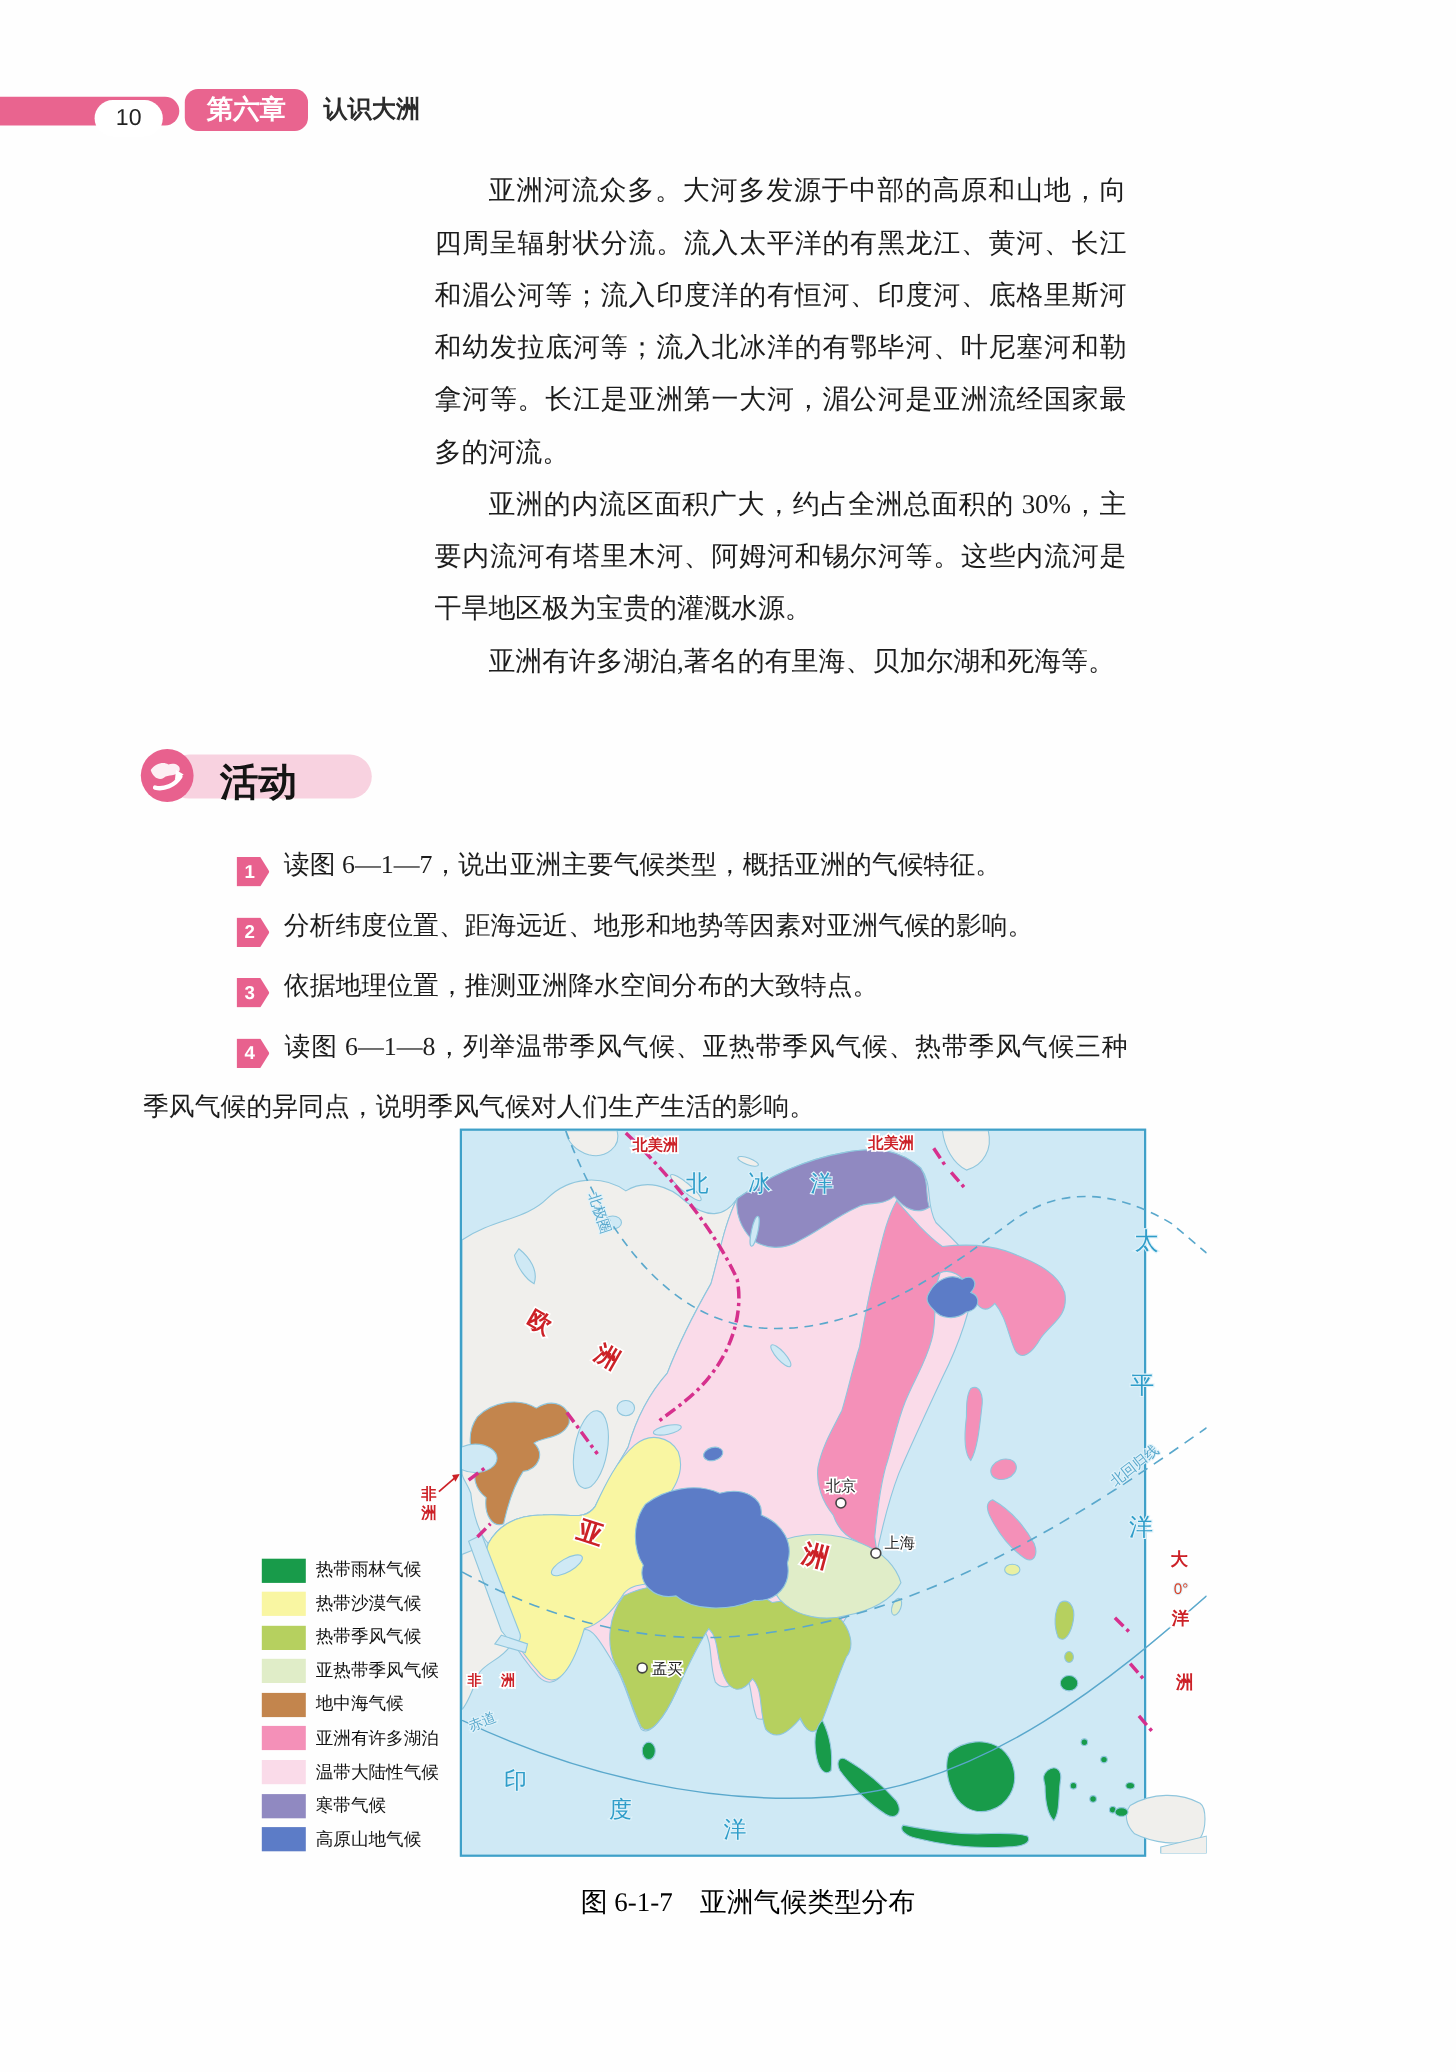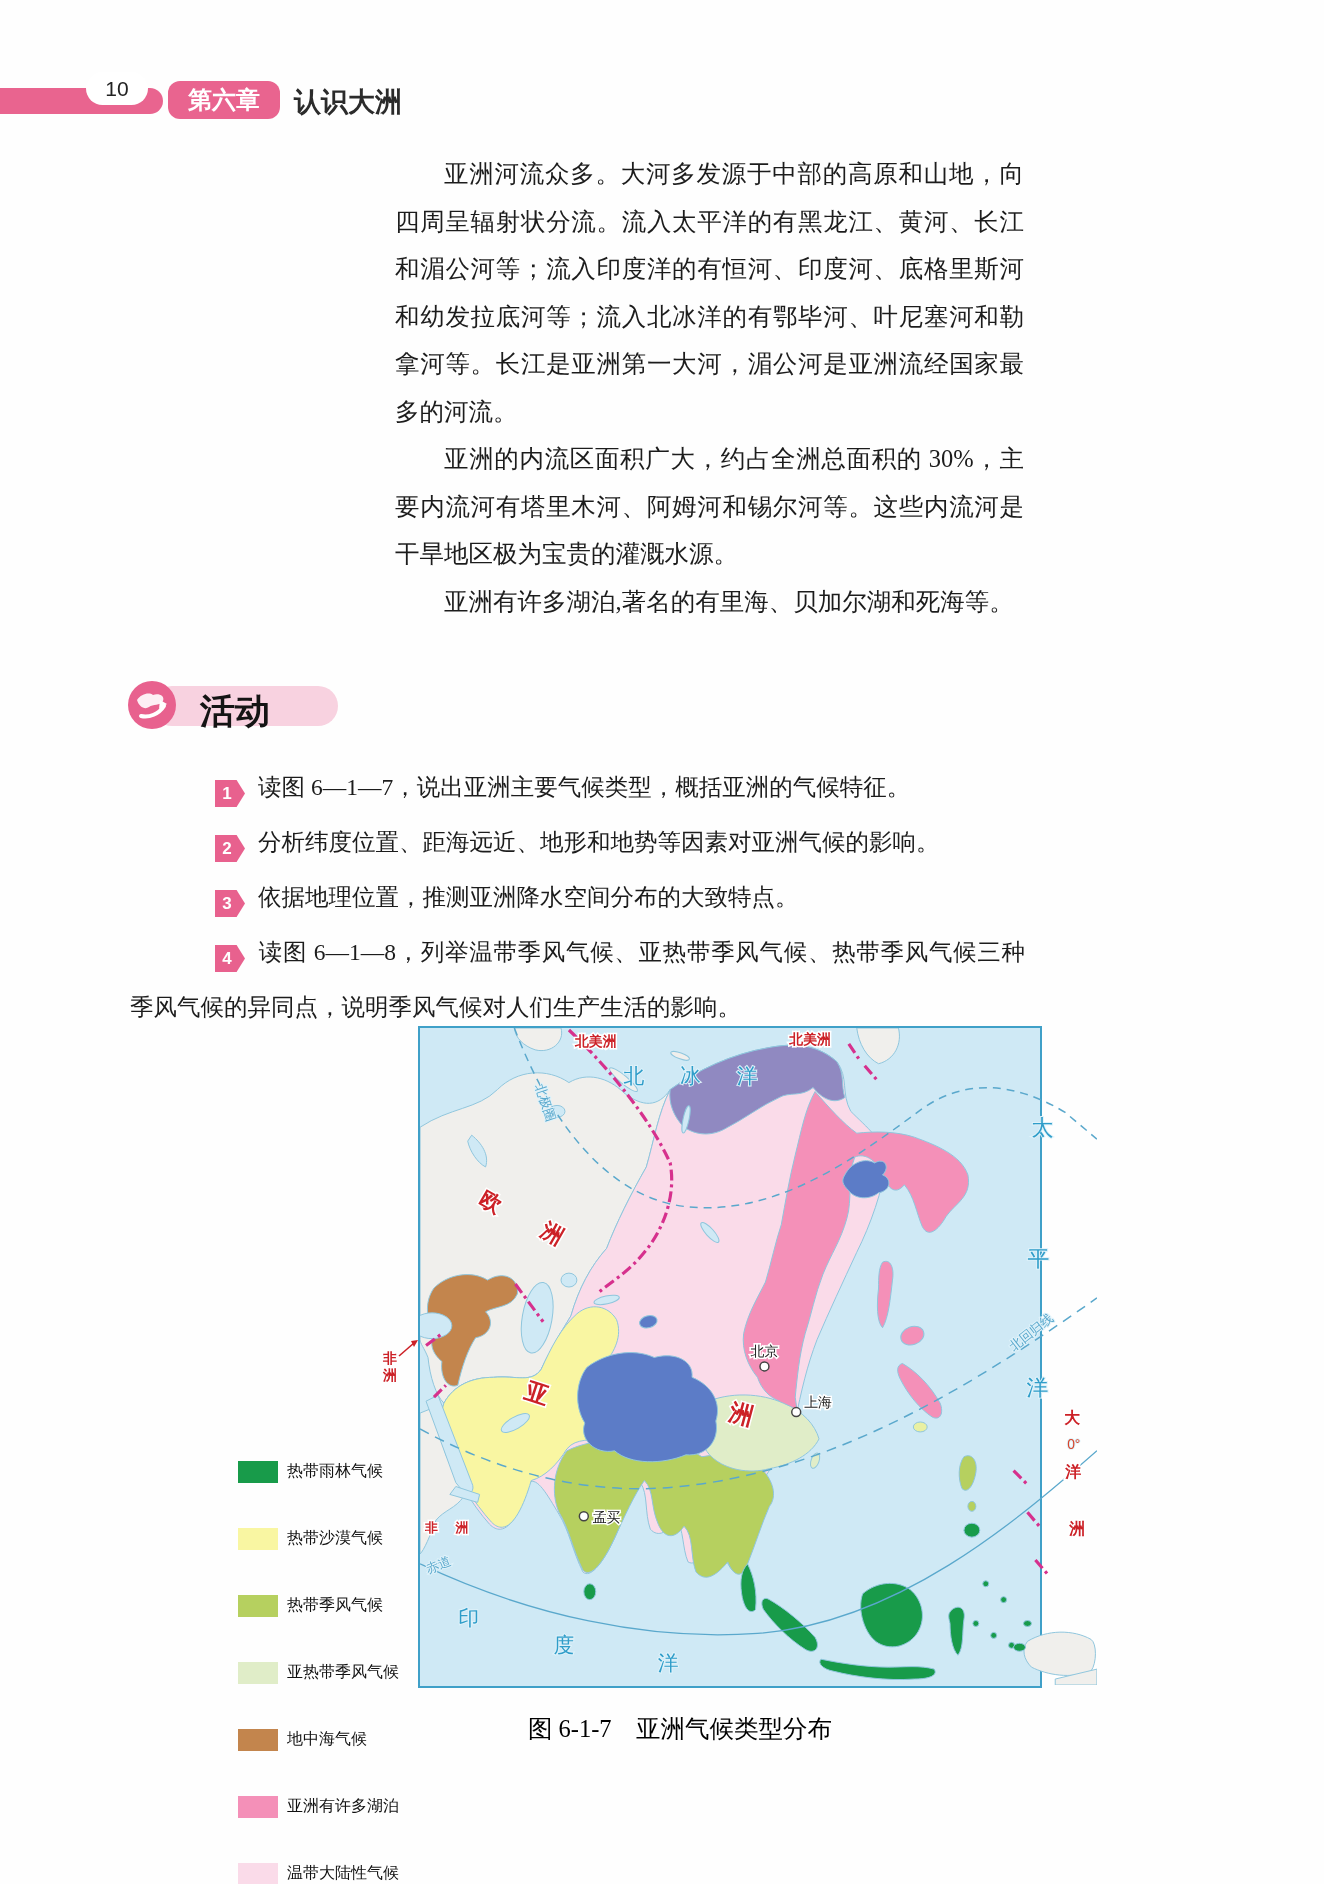--- a/index.html
+++ b/index.html
@@ -1,47 +1,47 @@
 <!DOCTYPE html>
 <html><head>
 <meta charset="utf-8">
 <style>
   html,body{margin:0;padding:0;background:#e8e8e8;}
   .page{position:relative;width:1324px;height:1884px;background:#fefefe;overflow:hidden;
         font-family:"Liberation Serif","DejaVu Serif",serif;}
   
   .hdr-strip{position:absolute;left:0;top:88px;width:163px;height:26px;background:#e9648f;
              border-radius:0 13px 13px 0;}
-  .hdr-pagenum{position:absolute;left:86px;top:72px;width:62px;height:33px;background:#fff;
+  .hdr-pagenum{position:absolute;left:86px;top:91px;width:62px;height:33px;background:#fff;
                border-radius:17px;text-align:center;line-height:33px;font-size:21px;color:#222;
                font-family:"Liberation Sans",sans-serif;}
   .hdr-chapter{position:absolute;left:168px;top:81px;width:112px;height:38px;background:#e9648f;
                border-radius:12px;color:#fff;font-weight:bold;font-size:24px;text-align:center;
                line-height:38px;font-family:"Liberation Sans",sans-serif;}
-  .hdr-title{position:absolute;left:294px;top:84px;font-size:27px;font-weight:bold;color:#2b2b2b;}
+  .hdr-title{position:absolute;left:294px;top:84px;font-size:22px;font-weight:bold;color:#2b2b2b;}
   
   .bodytext{position:absolute;left:395px;top:150px;width:629px;font-size:24.5px;line-height:47.5px;
             color:#1c1c1c;text-align:justify;}
   .bodytext p{margin:0;text-indent:2em;}
   
   .act-icon{position:absolute;left:127px;top:680px;width:50px;height:50px;}
   .act-banner{position:absolute;left:152px;top:686px;width:186px;height:40px;background:#f8d2e0;
               border-radius:20px;}
   .act-title{position:absolute;left:200px;top:688px;font-size:35px;font-weight:bold;color:#141414;
              font-family:"Liberation Sans",sans-serif;}
   .act-list{position:absolute;left:130px;top:760px;width:895px;font-size:23.5px;line-height:55px;
             color:#1c1c1c;text-align:justify;}
   .act-item{text-indent:85px;}
   .num-badge{display:inline-block;width:30px;height:27px;margin-right:13px;background:#e8618e;
              clip-path:polygon(0 0,72% 0,100% 50%,72% 100%,0 100%);color:#fff;font-weight:bold;
              font-size:17px;line-height:27px;text-align:center;text-indent:-6px;vertical-align:-4px;
              font-family:"Liberation Sans",sans-serif;}
   
   .legend{position:absolute;left:238px;top:1416px;font-family:"Liberation Serif","DejaVu Serif",serif;}
-  .legend-row{display:flex;align-items:center;height:23px;margin-bottom:7.6px;margin-top:44px;}
+  .legend-row{display:flex;align-items:center;height:23px;margin-bottom:7.6px;}
   .swatch{width:40px;height:22px;margin-right:9px;flex:0 0 auto;}
   .legend-label{font-size:16px;color:#111;white-space:nowrap;}
   
   .mapbox{position:absolute;left:418px;top:1026px;width:624px;height:662px;border:2.5px solid #3fa0c8;
           box-sizing:border-box;background:#cfe9f5;text-align:right;}
   svg text{font-family:"Liberation Sans",sans-serif;}
   .red{fill:#cc2127;font-weight:bold;paint-order:stroke;stroke:#ffffff;stroke-width:3px;}
   .blu{fill:#2f9dc9;paint-order:stroke;stroke:#dff2fa;stroke-width:2px;}
   .lin{fill:#5aa8cc;paint-order:stroke;stroke:#dff2fa;stroke-width:2px;}
   .city{fill:#222;font-size:14px;paint-order:stroke;stroke:#fff;stroke-width:3px;}

